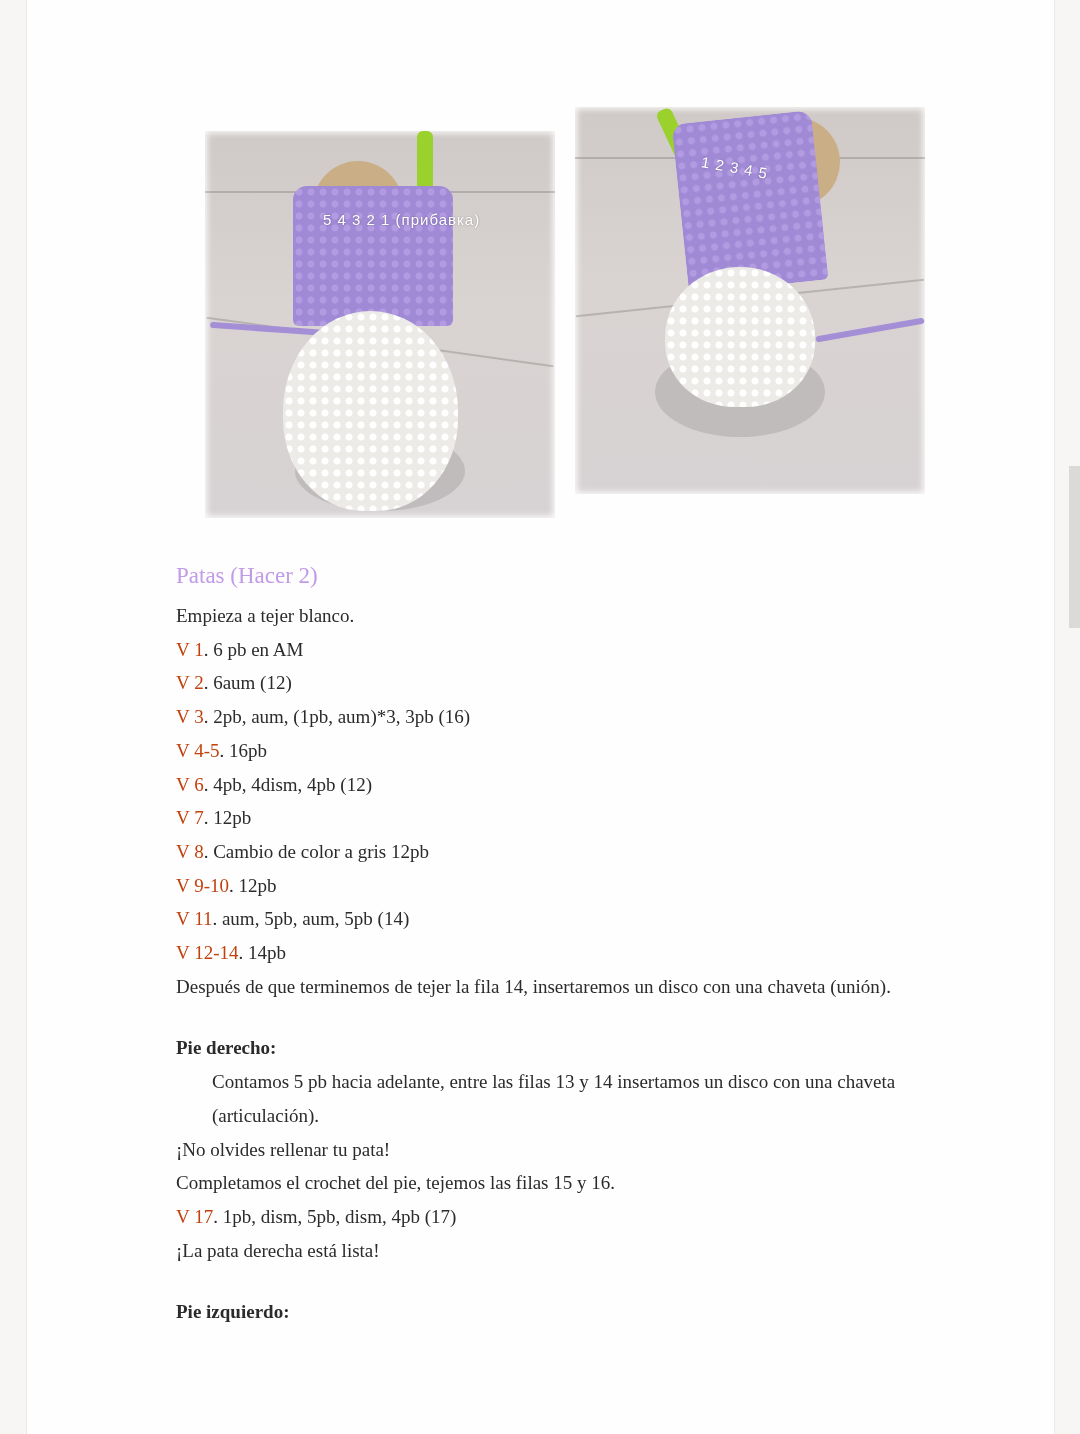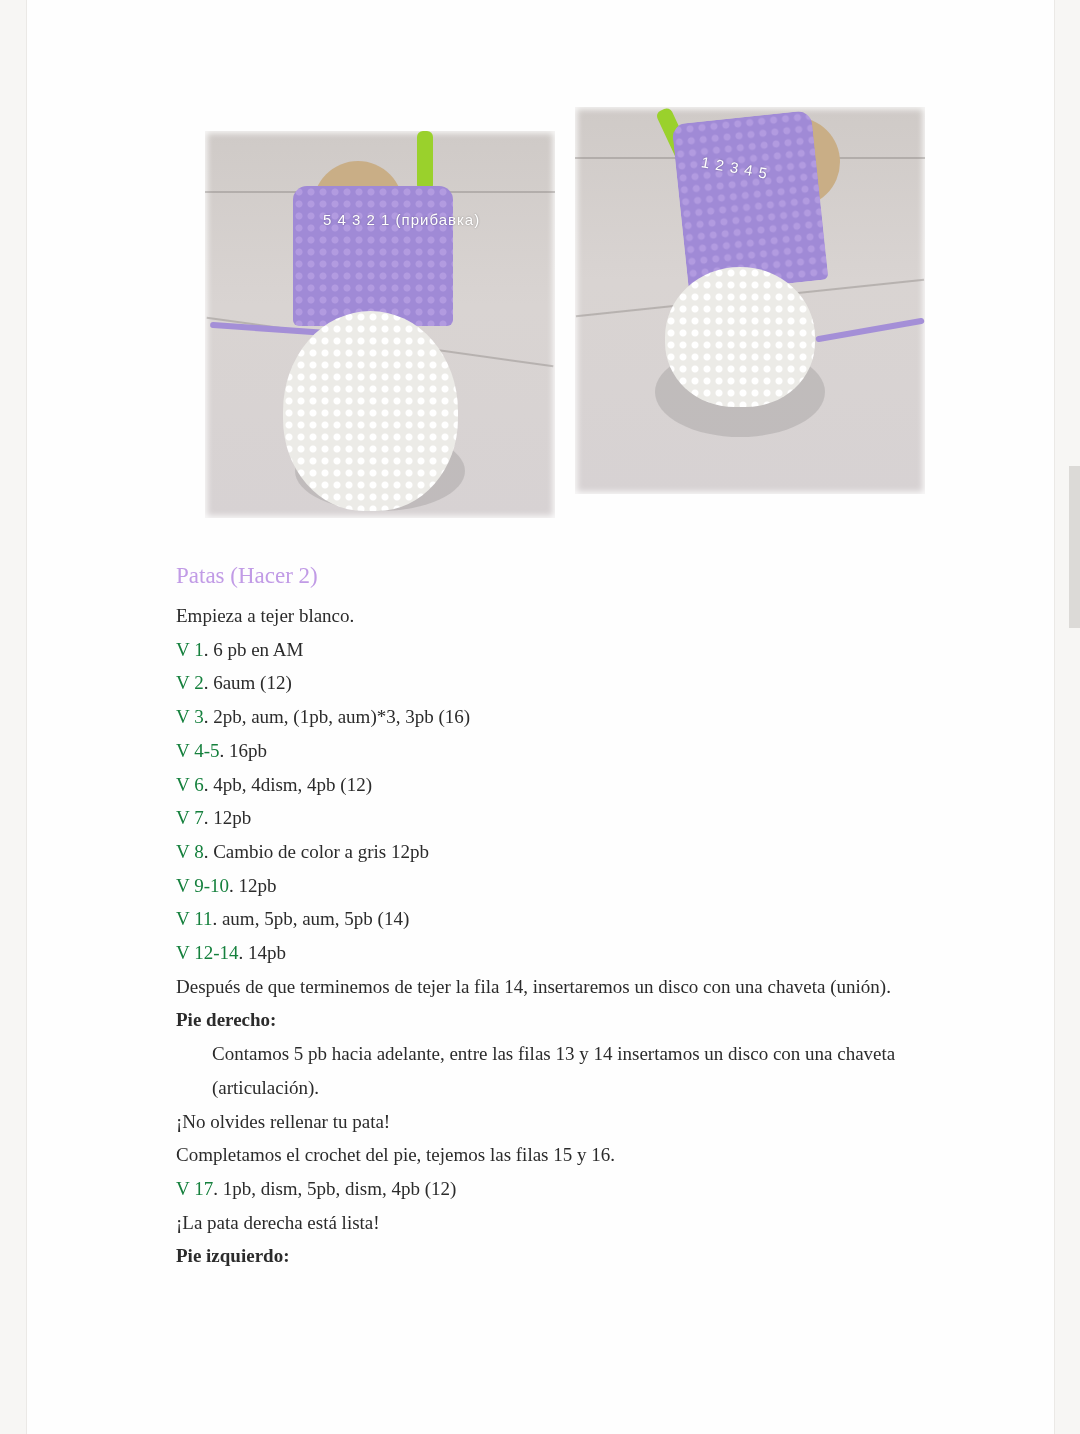--- a/index.html
+++ b/index.html
@@ -56,22 +56,22 @@
     }
     .content {
       position: absolute; left: 149px; top: 556px; width: 800px;
       color: #2b2b2b; font-size: 19px;
     }
     .title {
       color: #c19be6; font-size: 23px; line-height: 40px; margin: 0 0 3px 0; font-weight: normal;
     }
     .line { line-height: 33.7px; margin: 0; white-space: nowrap; }
     .wrap { white-space: normal; }
-    .rnd { color: #15803d; }
-    .bold { font-weight: bold; }
+    .rnd { color: #c2410c; }
+    .bold { font-weight: bold; margin-top: 28px; }
   </style>
 </head>
 <body>
 
 <div class="page">
 
   <div class="photo-row">
 
     <div class="photo left" title="Crochet leg with purple top and white foot, stitches counted">
       <div class="wall-line" style="left:0;top:60px;width:350px;"></div>
@@ -115,21 +115,21 @@
       <p class="line"><span class="rnd">V 12-14</span><span>. 14pb</span></p>
     </div>
 
     <p class="line">Después de que terminemos de tejer la fila 14, insertaremos un disco con una chaveta (unión).</p>
     <p class="line bold">Pie derecho:</p>
     <p class="line wrap" style="width:760px;margin-left:36px;">Contamos 5 pb hacia adelante, entre las filas 13 y 14 insertamos un disco con una chaveta (articulación).</p>
     <p class="line">¡No olvides rellenar tu pata!</p>
     <p class="line">Completamos el crochet del pie, tejemos las filas 15 y 16.</p>
 
     <div>
-      <p class="line"><span class="rnd">V 17</span><span>. 1pb, dism, 5pb, dism, 4pb (12)</span></p>
+      <p class="line"><span class="rnd">V 17</span><span>. 1pb, dism, 5pb, dism, 4pb (17)</span></p>
     </div>
 
     <p class="line">¡La pata derecha está lista!</p>
     <p class="line bold">Pie izquierdo:</p>
   </div>
 </div>
 
 <div class="scrollbar-track">
   <div class="scrollbar-thumb"></div>
 </div>

